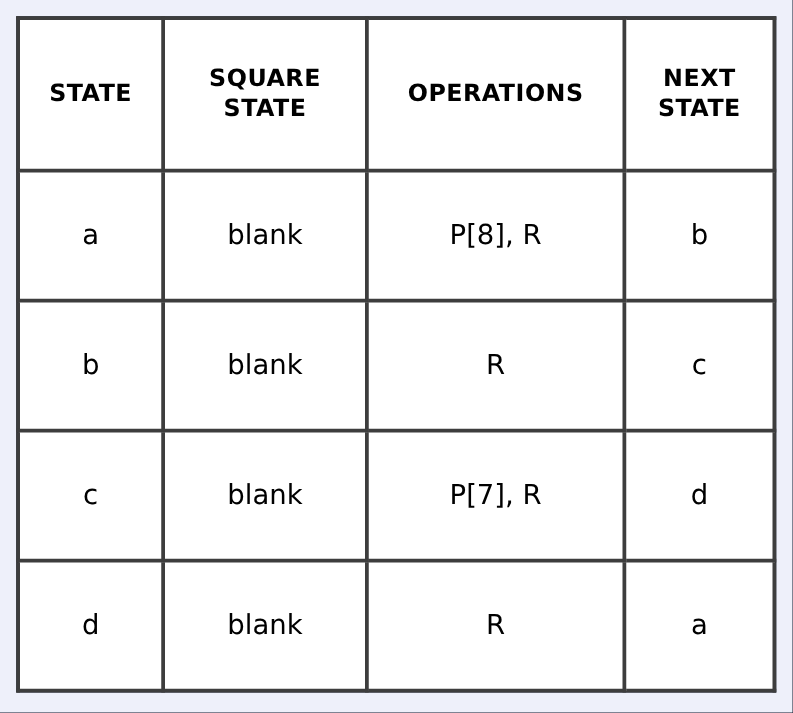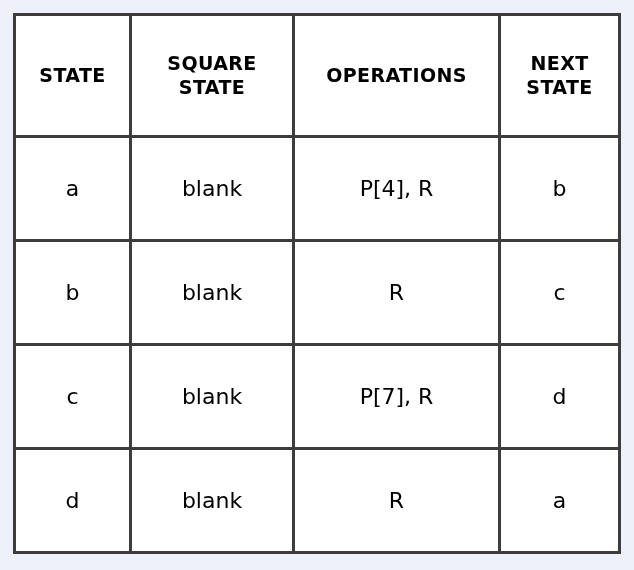--- a/index.html
+++ b/index.html
@@ -87,21 +87,21 @@
         <th>
           <span class="hdr-line">NEXT</span>
           <span class="hdr-line">STATE</span>
         </th>
       </tr>
     </thead>
     <tbody>
       <tr>
         <td class="state-cell">a</td>
         <td>blank</td>
-        <td>P[4], R</td>
+        <td>P[8], R</td>
         <td class="next-state-cell">b</td>
       </tr>
       <tr>
         <td class="state-cell">b</td>
         <td>blank</td>
         <td>R</td>
         <td class="next-state-cell">c</td>
       </tr>
       <tr>
         <td class="state-cell">c</td>

